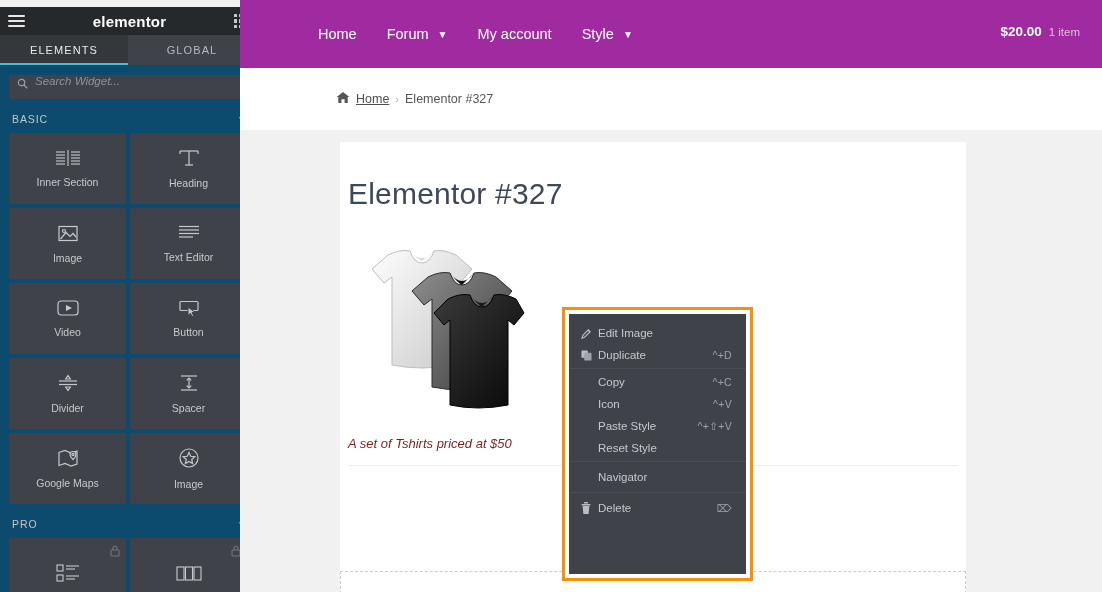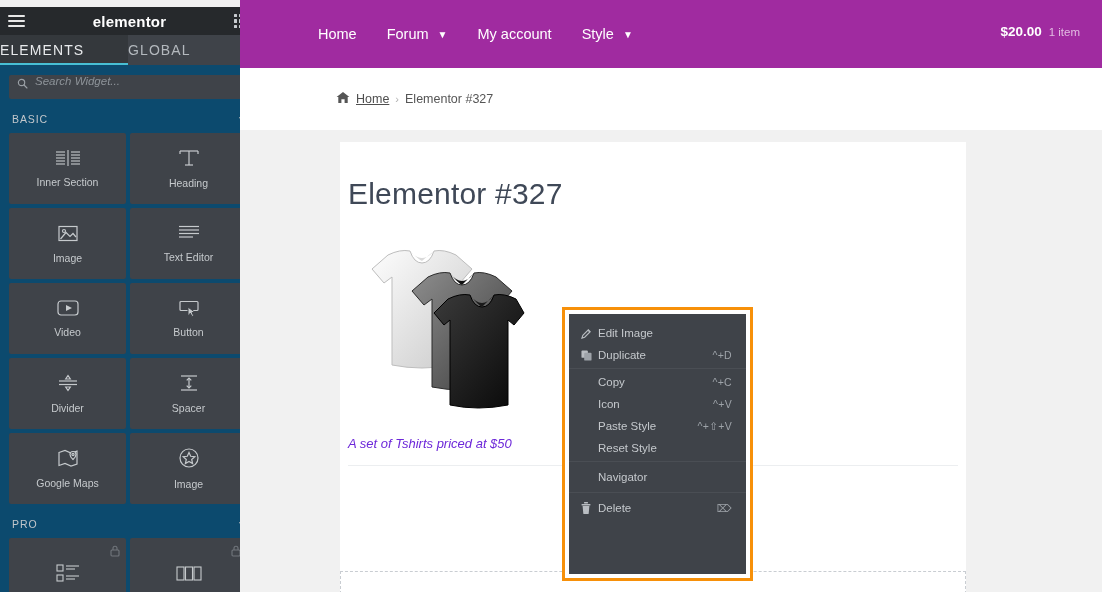--- a/index.html
+++ b/index.html
@@ -32,22 +32,22 @@
   }
   #grid-icon {
     width: 14px; height: 14px;
     display: grid; grid-template-columns: repeat(3,1fr); grid-template-rows: repeat(3,1fr);
     gap: 2px; cursor: pointer;
   }
   #grid-icon b { background: #c8ccd0; display: block; border-radius: .5px; }
 
   #panel-tabs { display: flex; height: 30px; background: #3f4349; }
   .ptab {
-    flex: 1; display: flex; align-items: center; 
-    font-size: 14px; letter-spacing: 1.1px; color: #b4b9be;
+    flex: 1; display: flex; align-items: center; justify-content: center;
+    font-size: 11px; letter-spacing: 1.1px; color: #b4b9be;
     cursor: pointer; position: relative; background: #3f4349;
   }
   .ptab.active { background: #34383c; color: #e8eaec; }
   .ptab.active:after {
     content: ""; position: absolute; left: 0; right: 0; bottom: 0;
     height: 2px; background: #48bfd4;
   }
 
   #search-wrap { padding: 10px 9px 8px; }
   #search-box {
@@ -137,21 +137,21 @@
   }
 
   #tshirt-wrap { margin: 30px 0 0 8px; }
   #tshirt {
     width: 178px; height: 183px; background: #fff;
     position: relative; overflow: hidden;
   }
   .shirt { position: absolute; }
   #caption {
     margin: 12px 0 0 8px;
-    font-size: 13px; font-style: italic; color: #6d28d9;
+    font-size: 13px; font-style: italic; color: #7f1d1d;
   }
   #hr { margin: 14px 8px 0 8px; border-top: 1px solid #eceef0; }
 
   #dropzone {
     position: absolute; left: 100px; top: 571px;
     width: 626px; height: 48px;
     border: 1px dashed #c9cdd2;
   }
 
   

